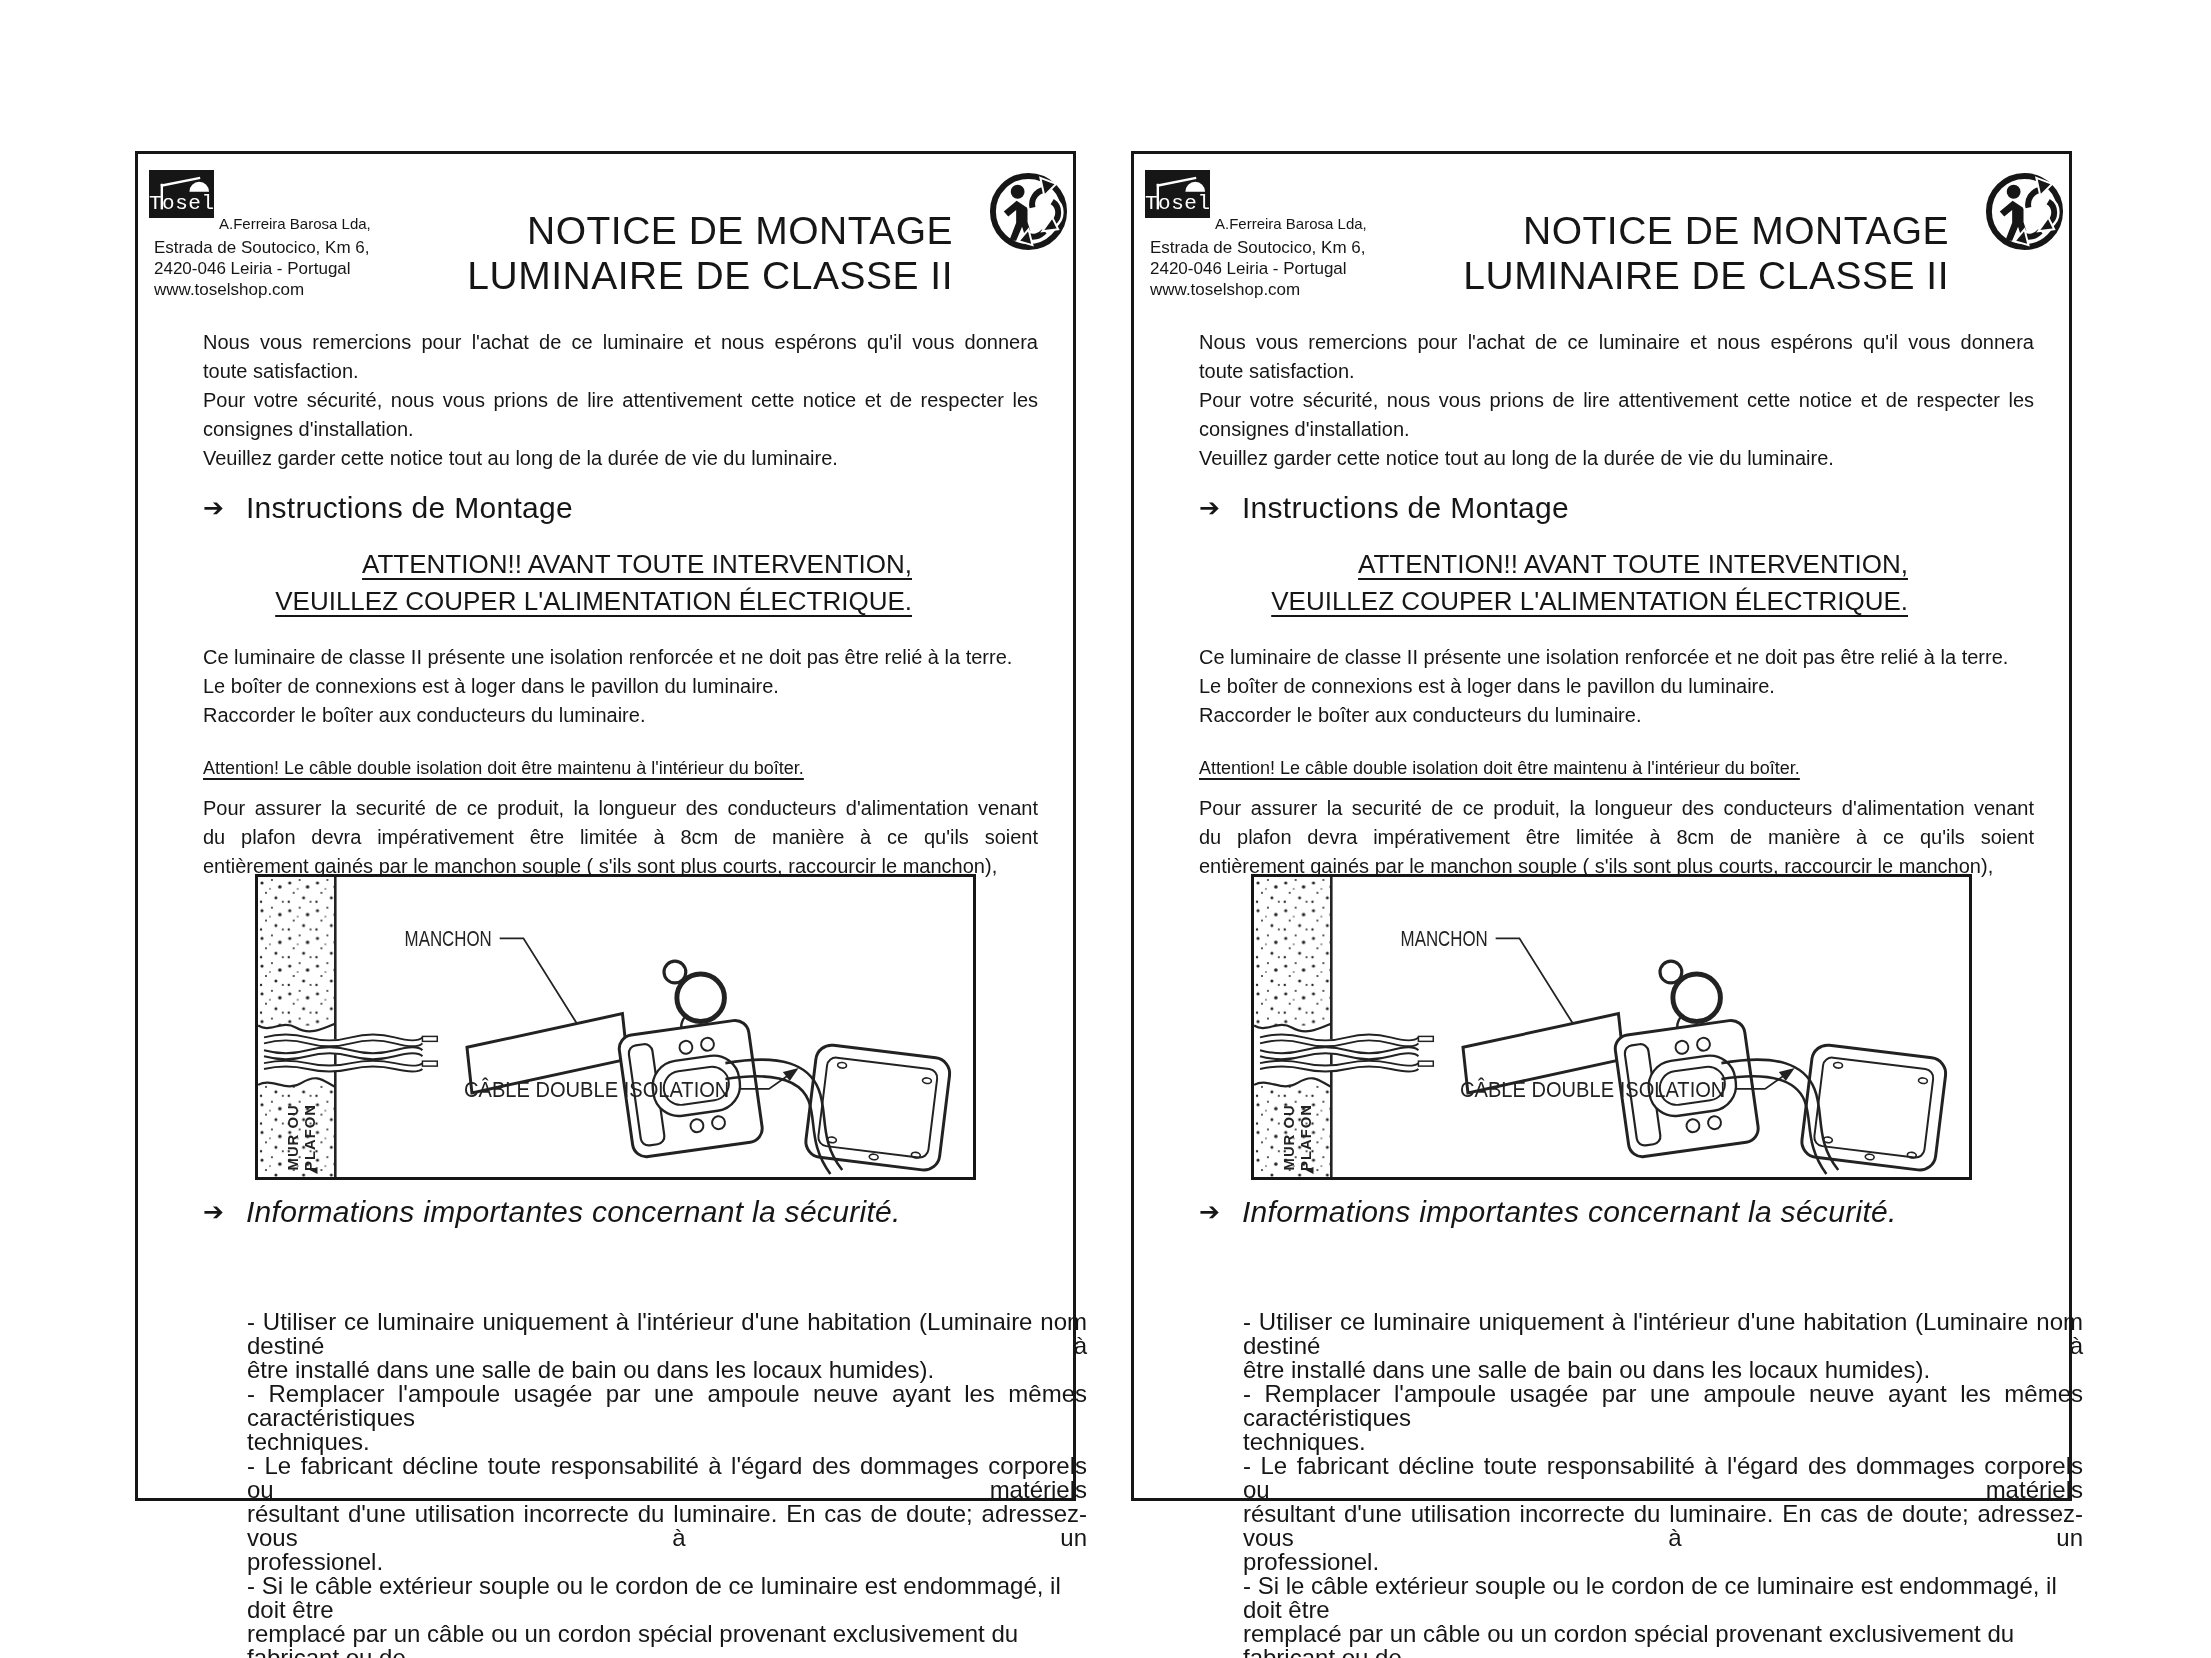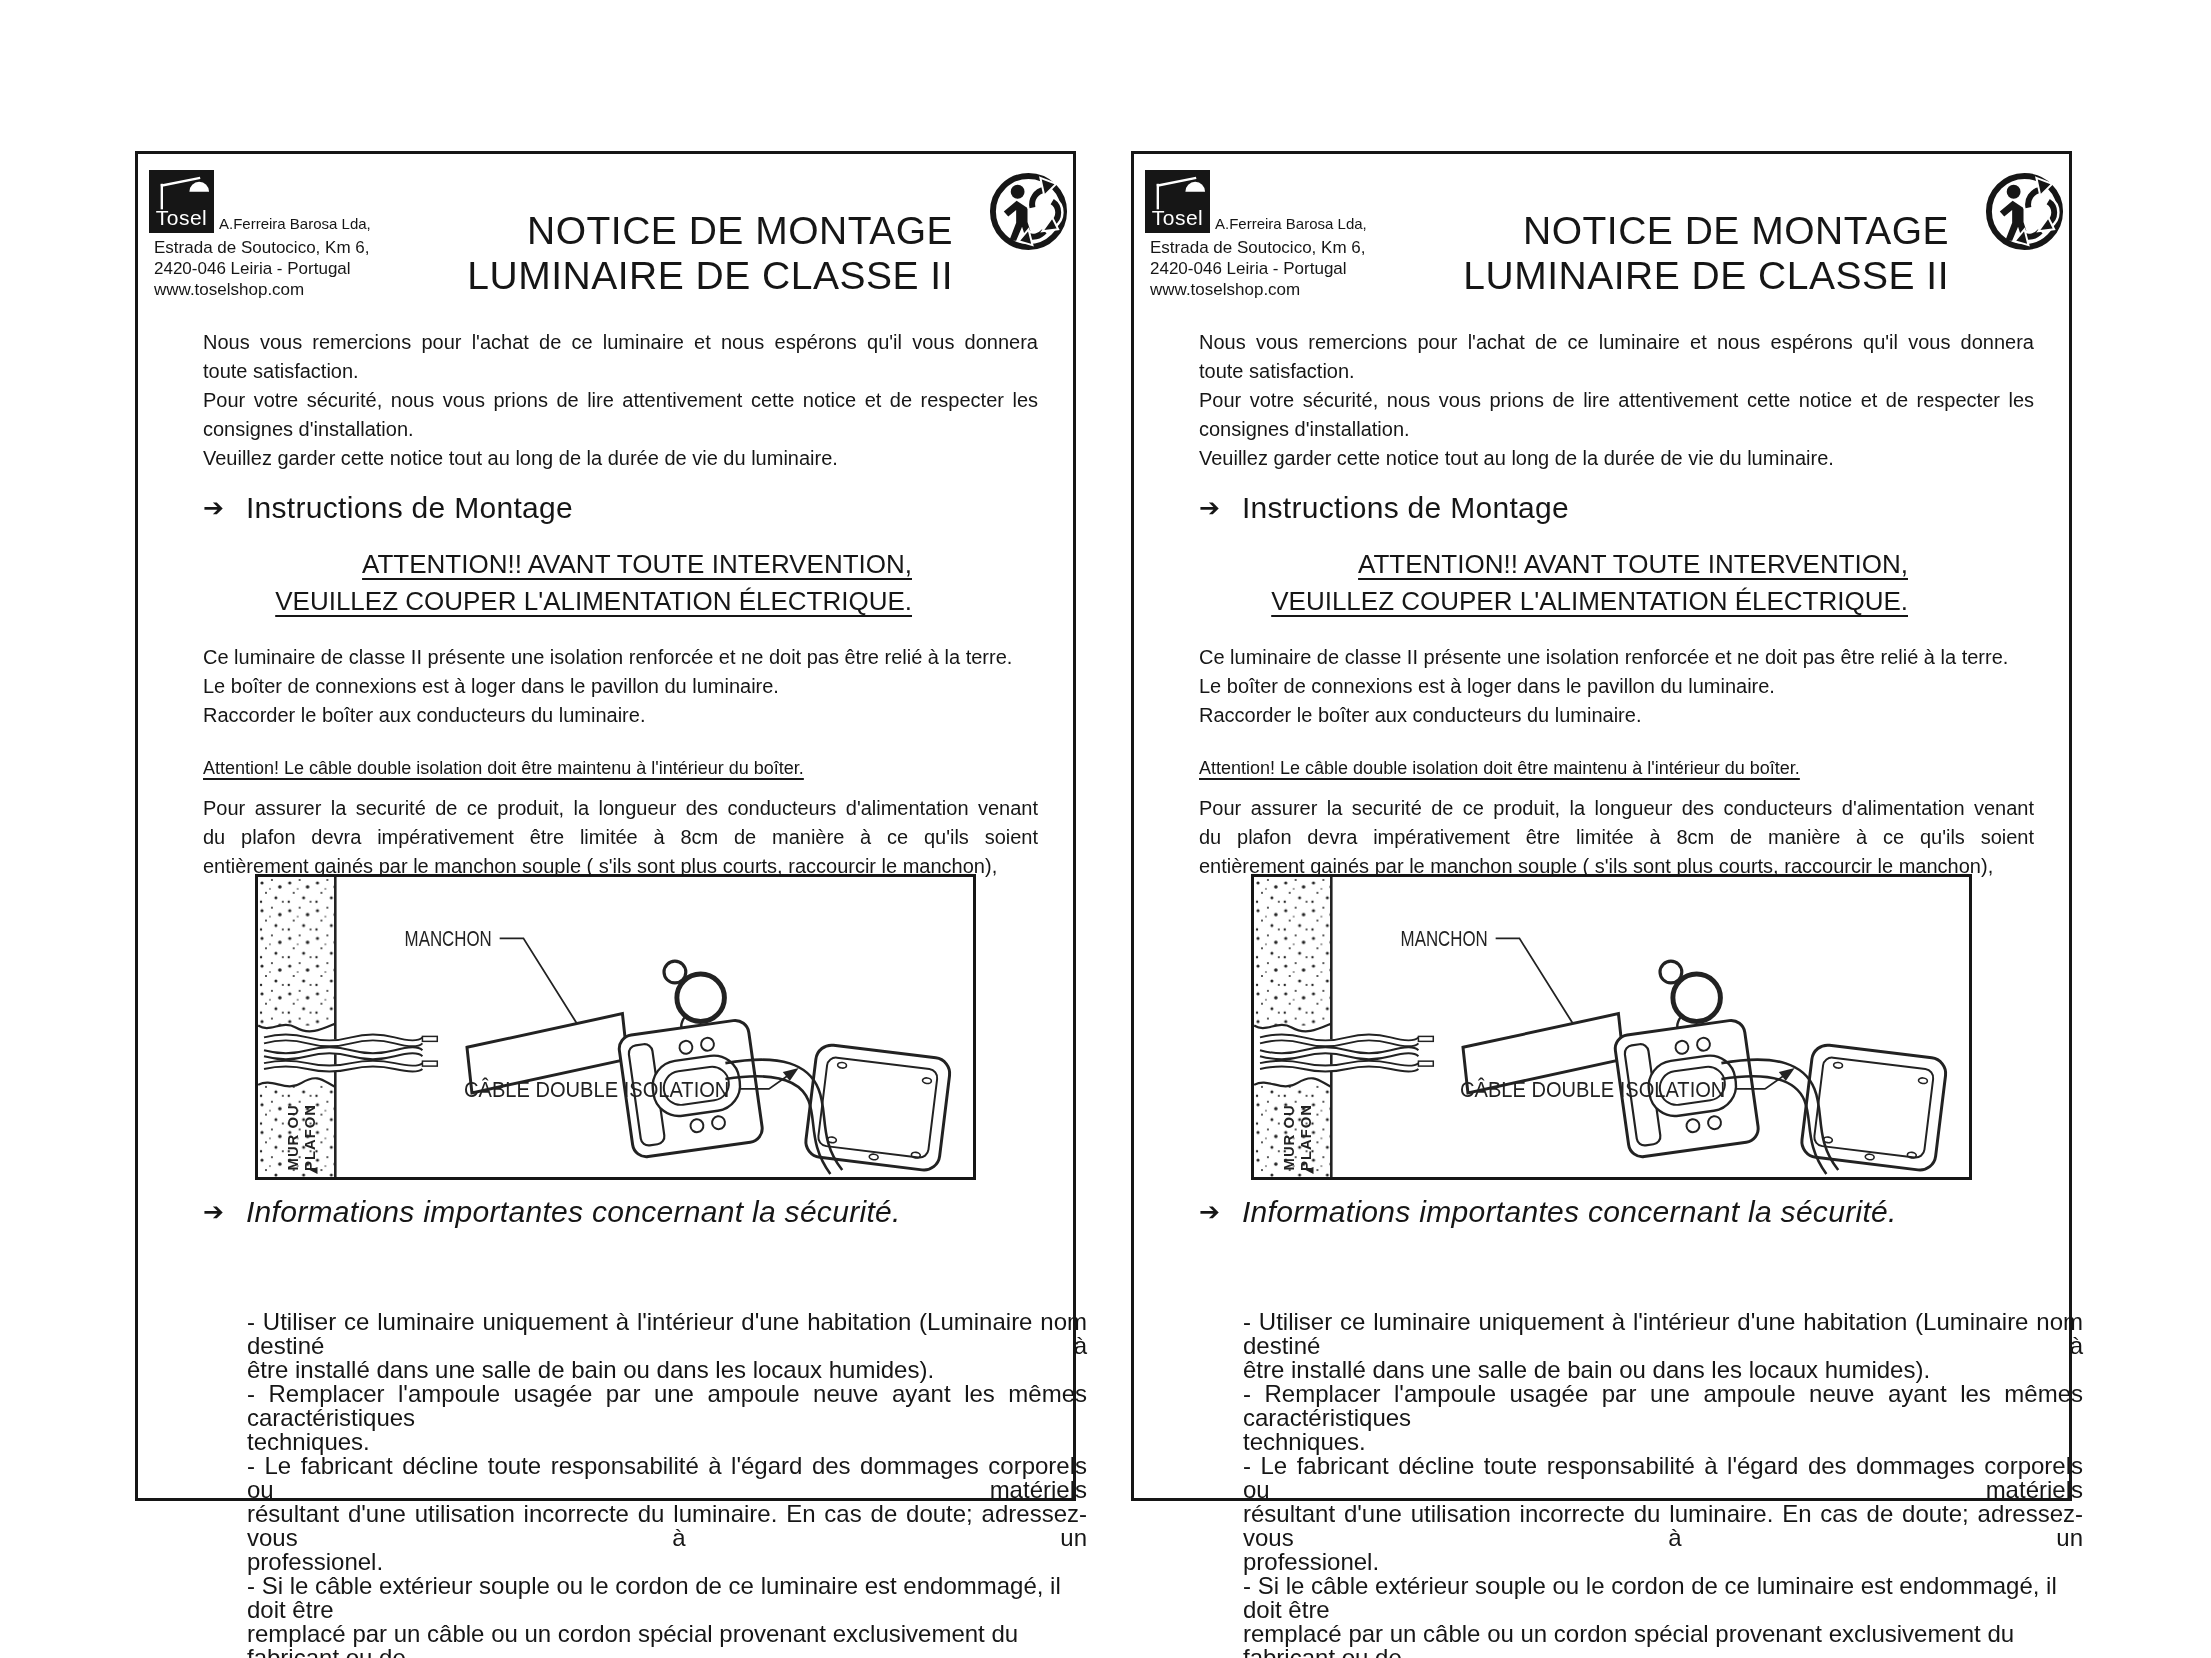--- a/index.html
+++ b/index.html
@@ -10,21 +10,21 @@
     -webkit-font-smoothing:antialiased;
   }
   .page{
     position:absolute;top:151px;width:941px;height:1350px;
     border:3px solid #161616;background:#ffffff;box-sizing:border-box;
   }
   #mount1{left:135px;top:0;position:absolute}
   #mount2{left:1131px;top:0;position:absolute}
 
   
-  .logo-box{position:absolute;left:11px;top:16px;width:65px;height:63px;background:#161616;}
+  .logo-box{position:absolute;left:11px;top:16px;width:65px;height:48px;background:#161616;font-family:Liberation Mono, monospace;}
   .logo-brand{position:absolute;left:0;right:0;bottom:3px;text-align:center;color:#fff;
     font-size:21px;letter-spacing:0.5px;}
   .company{position:absolute;left:81px;top:61px;font-size:15px;white-space:nowrap;text-align:center;}
   .addr{position:absolute;left:16px;font-size:17px;white-space:nowrap;}
   .addr1{top:84px}.addr2{top:105px}.addr3{top:126px}
   .title{position:absolute;left:221px;top:54px;width:594px;text-align:right;
     font-size:39px;line-height:45px;letter-spacing:0.5px;white-space:nowrap;}
   .triman{position:absolute;left:849px;top:16px;width:83px;height:83px;}
 
   

